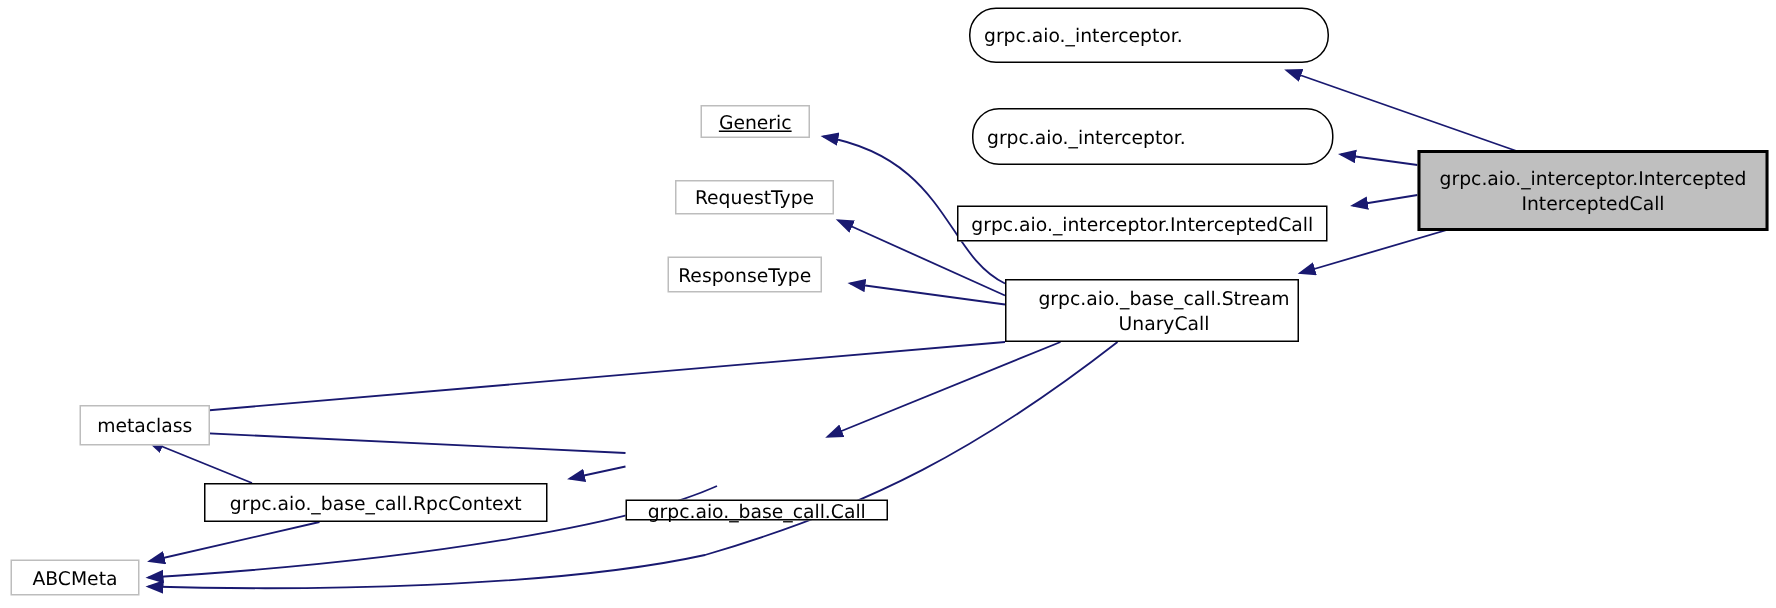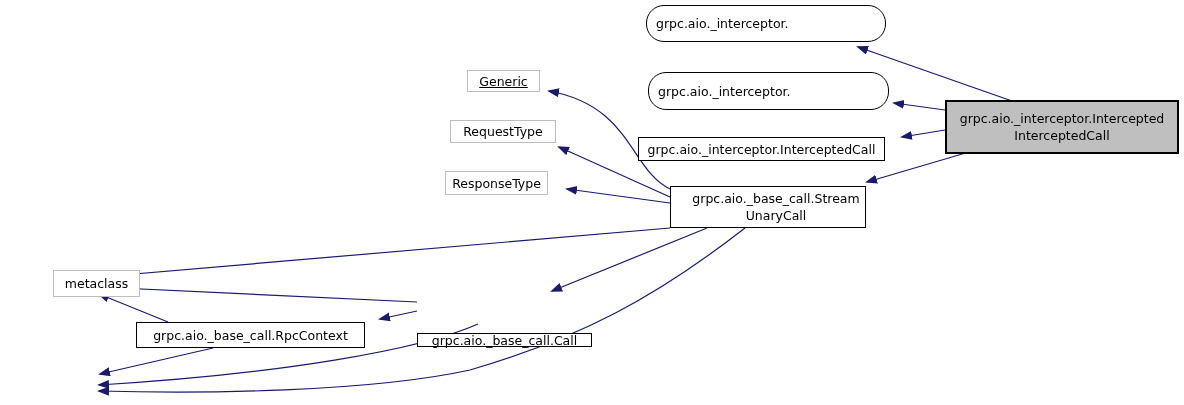--- a/index.html
+++ b/index.html
@@ -99,14 +99,17 @@
   </div>
 
   <div class="node" style="left:417px;top:297px;width:175px;height:14px;margin-top:36px;">
     <span>grpc.aio._base_call.Call</span>
   </div>
 
   <div class="node" style="left:136px;top:322px;width:229px;height:26px;">
     <span>grpc.aio._base_call.RpcContext</span>
   </div>
 
+  <div class="node ext" style="left:7px;top:373px;width:86px;height:24px;">
+    <span>ABCMeta</span>
+  </div>
 
 </div>
 
 </body></html>

